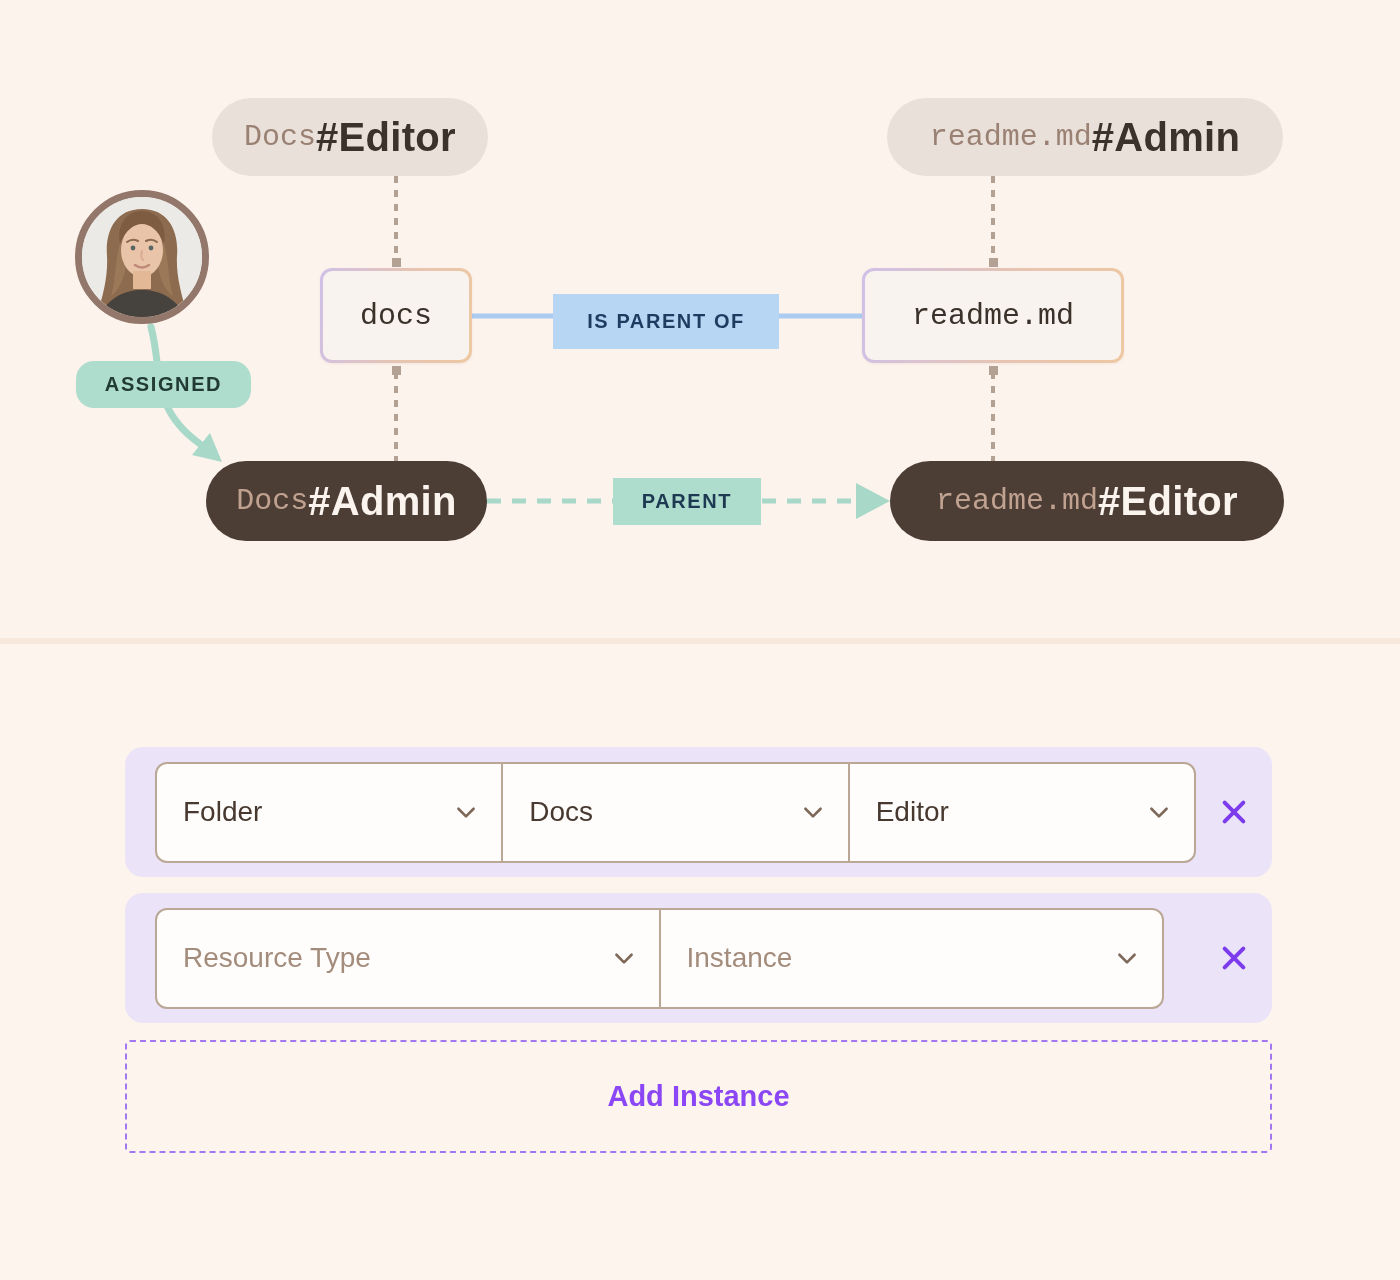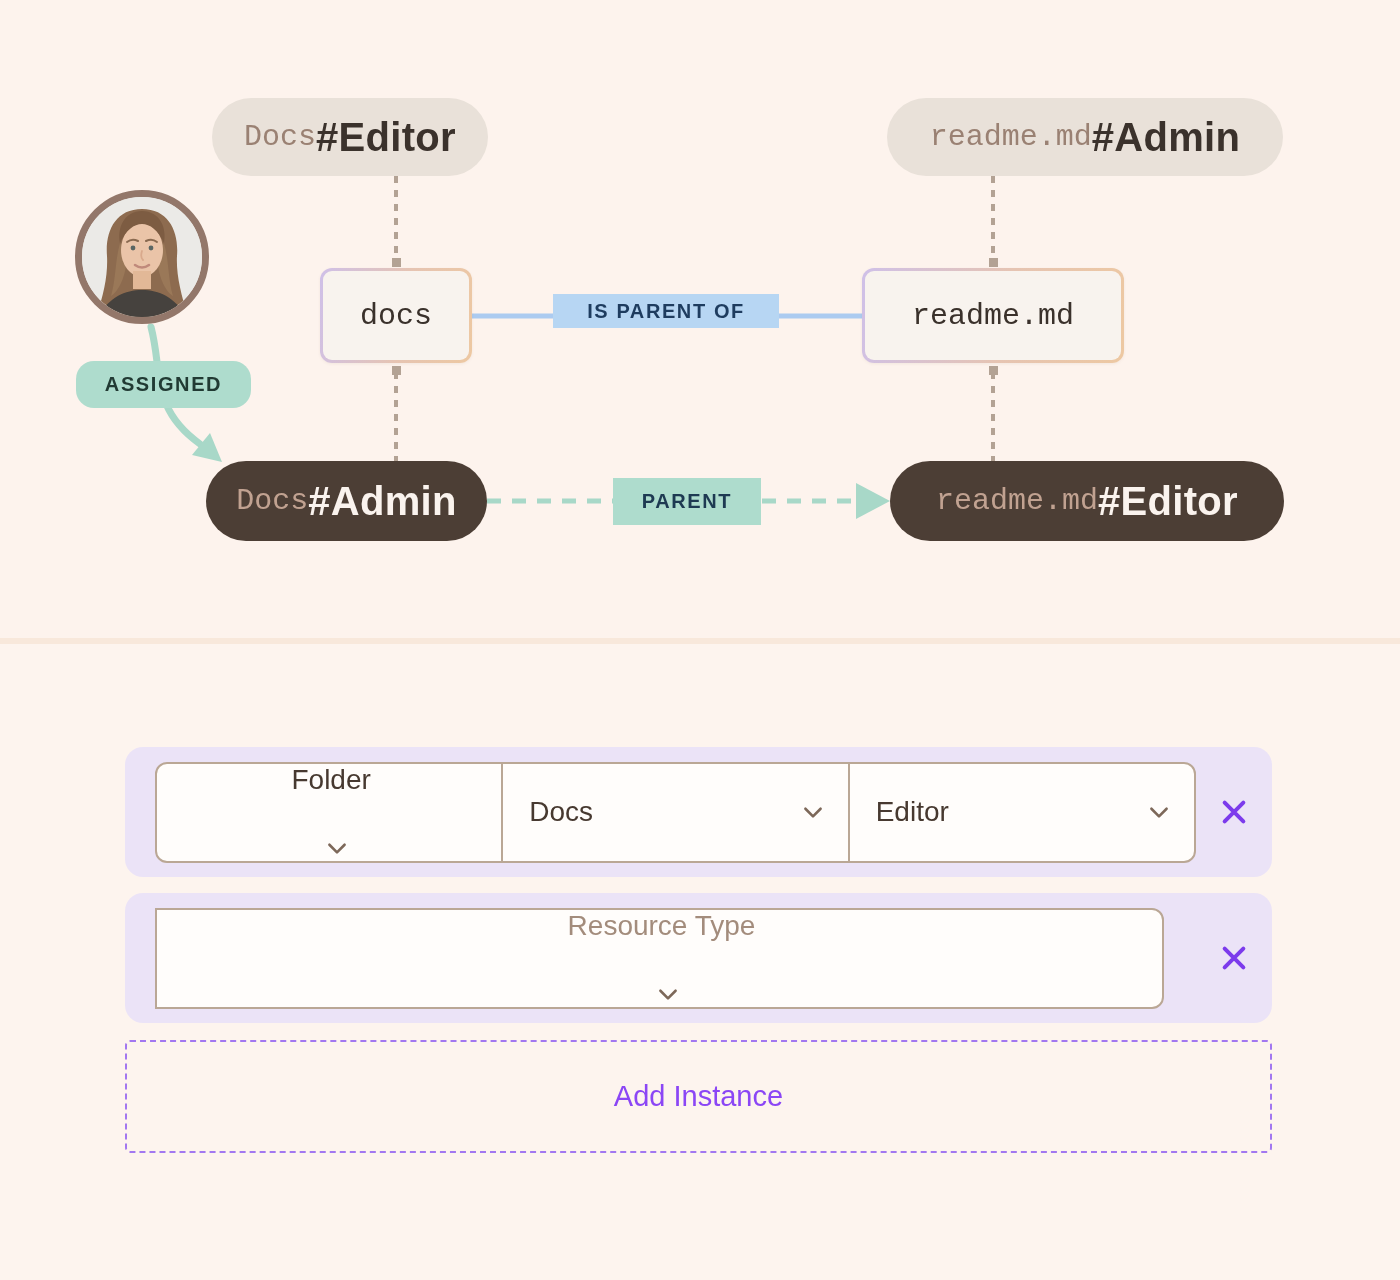--- a/index.html
+++ b/index.html
@@ -42,21 +42,21 @@
     font-family:"Liberation Mono","DejaVu Sans Mono",monospace;
     font-size:30px; color:#3a312b;
   }
   .node-docs   { left:320px; top:268px; width:152px; height:95px; }
   .node-readme { left:862px; top:268px; width:262px; height:95px; }
 
   .edge-label {
     position:absolute; display:flex; align-items:center; justify-content:center;
     font-size:20px; font-weight:600; letter-spacing:1.6px; white-space:nowrap;
   }
-  .label-parent   { left:553px; top:294px; width:226px; height:34px; background:#b7d6f3; color:#1e3c5f; }
+  .label-parent   { left:553px; top:294px; width:226px; height:55px; background:#b7d6f3; color:#1e3c5f; }
   .label-assigned { left:76px;  top:361px; width:175px; height:47px; background:#aedccd; color:#213a33;border-radius:18px; }
   .label-derives  { left:613px; top:478px; width:148px; height:47px; background:#aedccd; color:#1e3a52; }
 
   .avatar {
     position:absolute; left:75px; top:190px; width:134px; height:134px;
     border-radius:50%; border:7px solid #93776a; overflow:hidden; background:#ebeae7;
   }
   .avatar svg { display:block; width:100%; height:100%; }
 
   
@@ -71,35 +71,35 @@
     display:flex; align-items:center; padding:0 0 0 14px;
   }
   .row-1 { top:103px; }  
   .row-2 { top:249px;gap:32px; }  
   .selects { flex:1; display:flex; height:101px; }
   .select {
     flex:1; display:flex; align-items:center; justify-content:space-between;
     background:#fffdfb; border:2px solid #baa795; margin-left:-2px;
     padding:0 22px 0 26px; font-size:28px; color:#473930; cursor:pointer;
   }
-  .select:first-child { margin-left:16px; border-radius:12px 0 0 12px;flex-direction:column; }
+  .select:first-child { margin-left:16px; border-radius:12px 0 0 12px; }
   .select:last-child  { border-radius:0 12px 12px 0; }
   .row-2 .select { color:#a38c7c; }
   .select .chevron { flex:0 0 auto; margin-left:12px; }
   .remove-btn {
     flex:0 0 76px; height:101px; display:flex; align-items:center; justify-content:center;
     background:transparent; border:none; cursor:pointer;
   }
   .add-instance {
     position:absolute; left:125px; top:396px; 
     width:1147px; height:113px;
     background:transparent; border:2px dashed #a277f0; border-radius:5px;
     display:flex; align-items:center; justify-content:center;
     font-family:"Liberation Sans",sans-serif;
-    font-size:29px; font-weight:400; color:#8b46f5; cursor:pointer;
+    font-size:29px; font-weight:700; color:#8b46f5; cursor:pointer;
   }
 </style>
 </head>
 <body>
 
 <div id="diagram">
 
   <svg id="edges" width="1400" height="641" viewBox="0 0 1400 641">
 
     <line x1="396" y1="176" x2="396" y2="260" stroke="#b3a294" stroke-width="4" stroke-dasharray="7 7"></line>
@@ -207,20 +207,26 @@
   </div>
 
   <div class="assignment-row row-2">
     <div class="selects">
       <div class="select">
         <span>Resource Type</span>
         <svg class="chevron" width="26" height="26" viewBox="0 0 24 24">
             <path d="M5 9l7 7 7-7" fill="none" stroke="#7d6859" stroke-width="2.4" stroke-linecap="round" stroke-linejoin="round"></path>
           </svg>
       </div>
+      <div class="select">
+        <span>Instance</span>
+        <svg class="chevron" width="26" height="26" viewBox="0 0 24 24">
+            <path d="M5 9l7 7 7-7" fill="none" stroke="#7d6859" stroke-width="2.4" stroke-linecap="round" stroke-linejoin="round"></path>
+          </svg>
+      </div>
     </div>
     <button class="remove-btn">
       <svg width="32" height="32" viewBox="0 0 24 24">
           <path d="M5 5 L19 19 M19 5 L5 19" stroke="#7c3bec" stroke-width="3" stroke-linecap="round"></path>
         </svg>
     </button>
   </div>
 
   <button class="add-instance">Add Instance</button>
 

